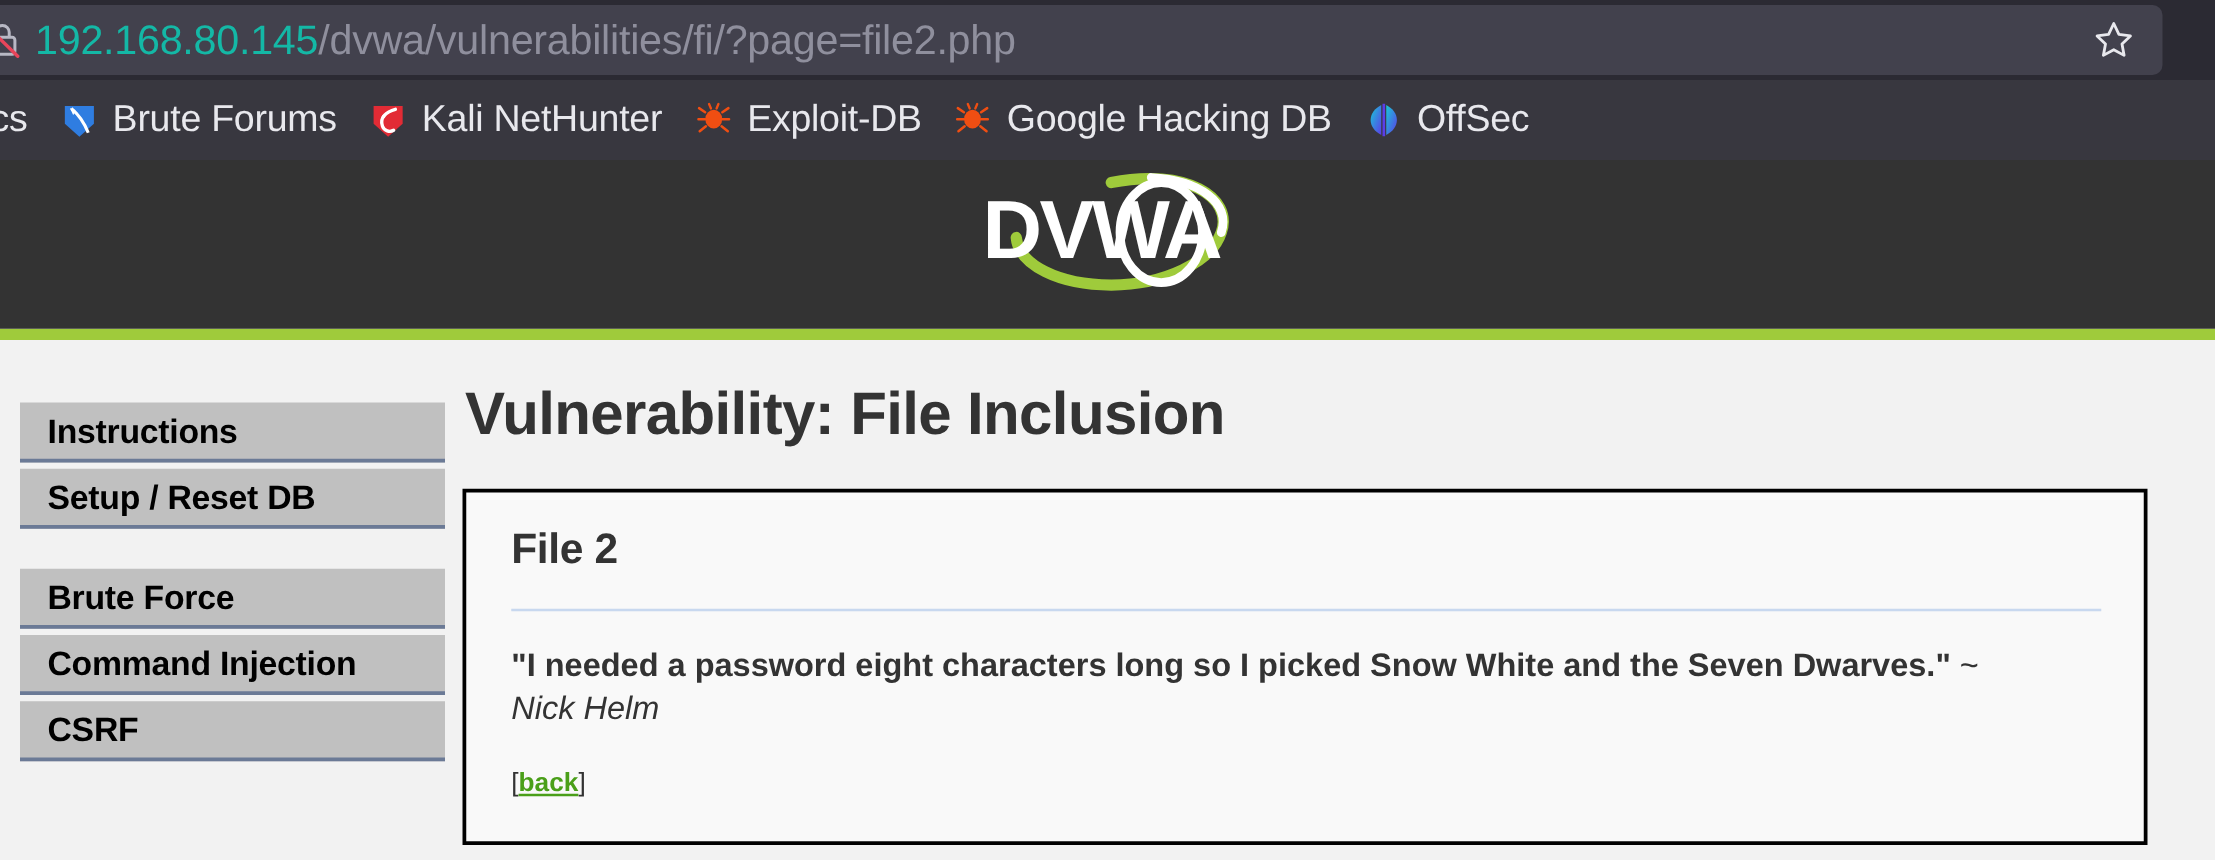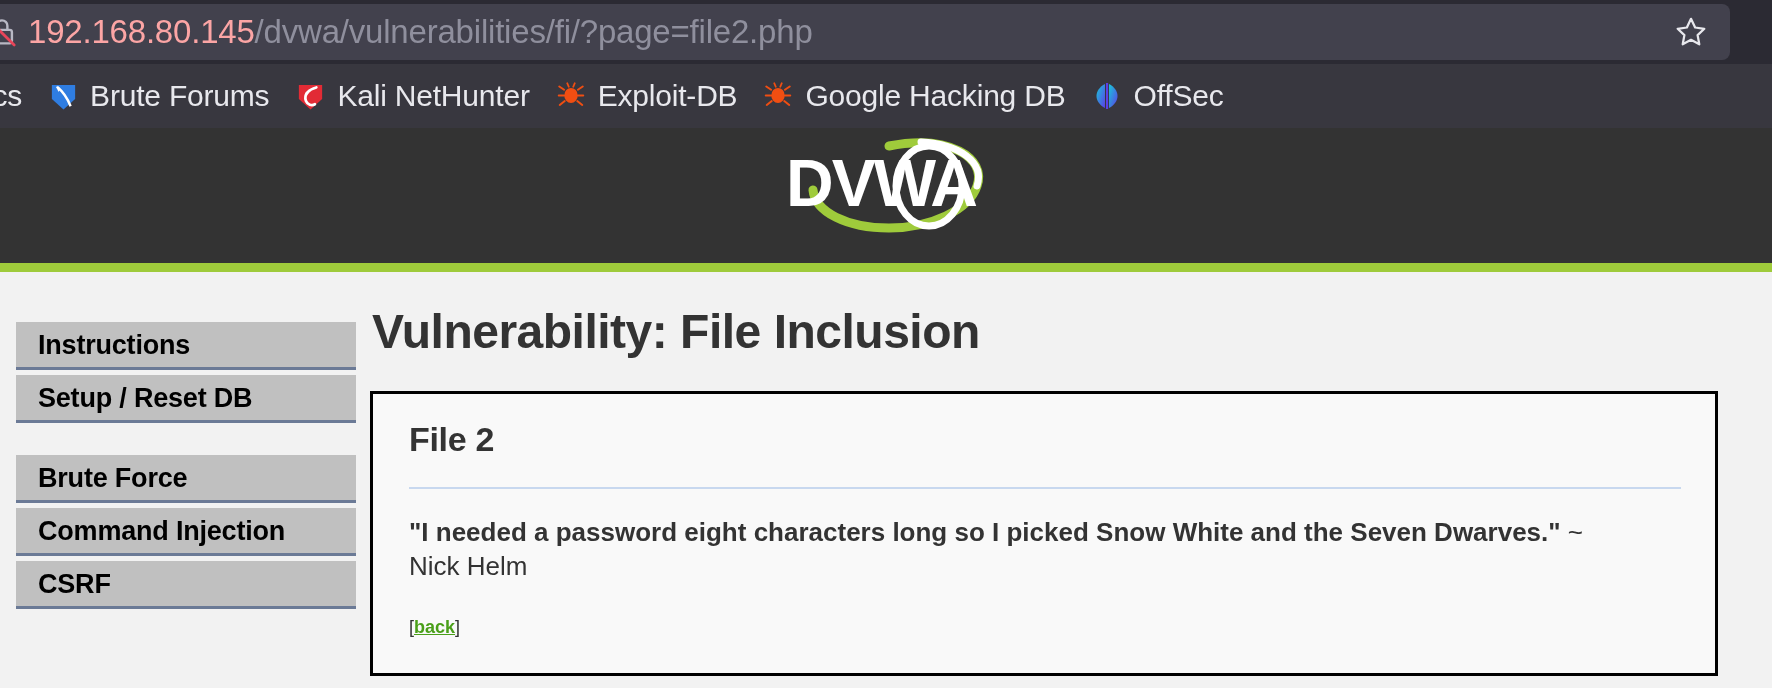--- a/index.html
+++ b/index.html
@@ -52,21 +52,21 @@
 
   .url-text {
     flex: 1;
     font-size: 33px;
     line-height: 40px;
     white-space: nowrap;
     overflow: hidden;
     letter-spacing: -0.2px;
     padding-left: 6px;
   }
-  .url-host { color: #fca5a5; }
+  .url-host { color: #14b8a6; }
   .url-path { color: #8f8f9d; }
 
   .star-icon {
     width: 46px;
     min-width: 46px;
     height: 46px;
     display: flex;
     align-items: center;
     justify-content: center;
   }
@@ -205,24 +205,24 @@
   }
 
   .quote-block {
     font-size: 26px;
     line-height: 34px;
     color: #333333;
     margin-bottom: 28px;
   }
   .quote-text { font-weight: bold; }
   .quote-tilde { font-weight: normal; }
-  .quote-author { font-weight: normal; }
+  .quote-author { font-weight: normal; font-style: italic; }
 
   .back-line {
-    font-size: 18px;
+    font-size: 21px;
     line-height: 32px;
     color: #333333;
   }
   .back-link {
     color: #4a9f19;
     font-weight: bold;
     text-decoration: underline;
     cursor: pointer;
   }
 </style>

